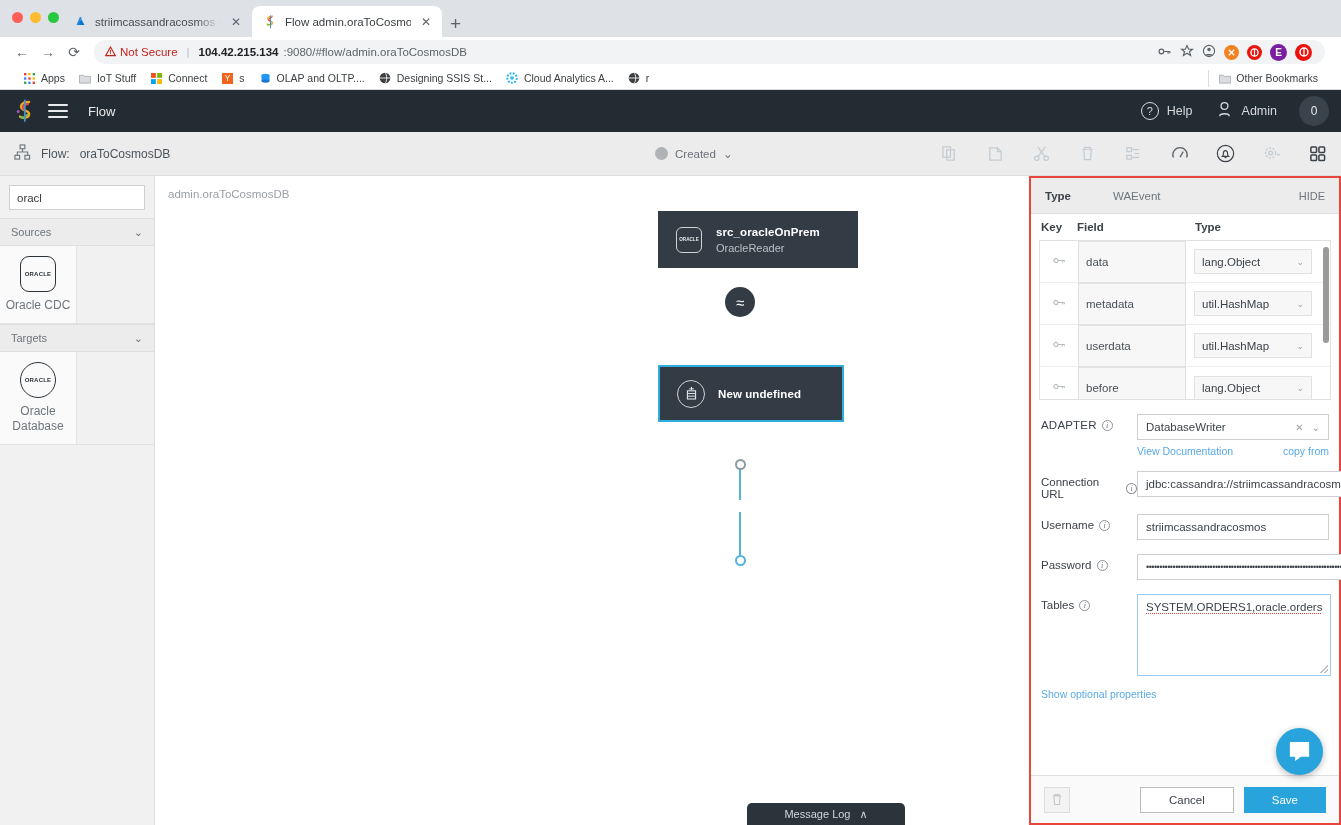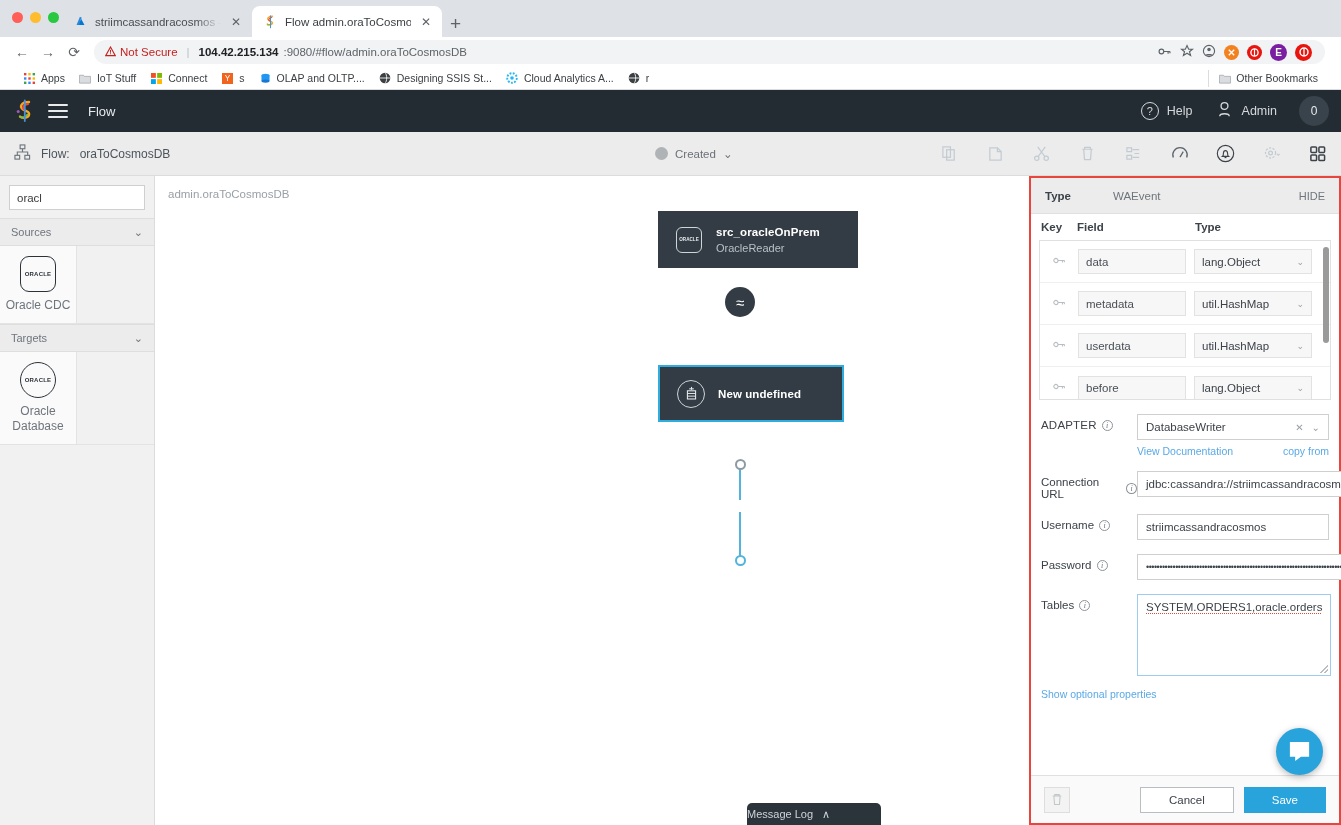--- a/index.html
+++ b/index.html
@@ -108,39 +108,39 @@
   .node-ora { width: 26px; height: 26px; border: 1.4px solid #cfd4d8; border-radius: 6px;
               display: flex; align-items: center; justify-content: center; font-size: 4.6px;
               font-weight: bold; color: #e6eaed; }
   .node-circ { width: 28px; height: 28px; border: 1.4px solid #cfd4d8; border-radius: 50%;
                display: flex; align-items: center; justify-content: center; }
   .link-line { position: absolute; width: 2px; background: #51b4dd; }
   .stream-node { position: absolute; width: 30px; height: 30px; border-radius: 50%; background: #333c44;
                  display: flex; align-items: center; justify-content: center; color: #fff; font-size: 15px; }
   .port { position: absolute; width: 11px; height: 11px; border: 2px solid #8d9aa3; border-radius: 50%; background: #fff; }
   .port.blue { border-color: #51b4dd; }
-  .msglog { position: absolute; left: 592px; bottom: 0; width: 134px; height: 22px;
+  .msglog { position: absolute; left: 592px; bottom: 0; width: 158px; height: 22px;
             background: #2c343b; border-radius: 5px 5px 0 0; display: flex; align-items: center;
-            gap: 9px; color: #cfd4d8; font-size: 11px; }
+            justify-content: center; gap: 9px; color: #cfd4d8; font-size: 11px; }
 
   
   .props { width: 312px; background: #fff; border: 2.5px solid #e8463c; display: flex; flex-direction: column; }
   .type-head { height: 36px; background: #ececec; border-bottom: 1px solid #e0e0e0;
                display: flex; align-items: center; padding: 0 14px; font-size: 11.5px; color: #3c4249; }
   .type-head .lbl { font-weight: bold; }
   .type-head .val { margin-left: 42px; color: #6e757c; }
   .type-head .hide { margin-left: auto; color: #6e757c; font-size: 11px; }
   .tbl-head { height: 26px; display: flex; align-items: center; font-size: 11.5px;
               color: #3c4249; font-weight: bold; padding: 0 10px; }
   .th-key { width: 36px; } .th-field { width: 118px; } .th-type { }
   .fields-box { height: 160px; border: 1px solid #e0e0e0; margin: 0 8px; overflow: hidden; position: relative; }
   .frow { height: 42px; display: flex; align-items: center; padding: 0 8px; gap: 8px;
           border-bottom: 1px solid #efefef; }
   .key-ic { width: 22px; flex: 0 0 22px; text-align: center; color: #b9bec3; font-size: 12px; }
-  .f-input { width: 108px; height: 25px; background: #f7f7f7; border: 1px solid #e2e2e2;
+  .f-input { width: 108px; height: 42px; background: #f7f7f7; border: 1px solid #e2e2e2;
              font-size: 11.5px; color: #4a5057; padding: 0 7px; display: flex; align-items: center; }
   .f-select { width: 118px; height: 25px; background: #f7f7f7; border: 1px solid #e2e2e2;
               font-size: 11.5px; color: #3c4249; padding: 0 7px; display: flex; align-items: center;
               justify-content: space-between; }
   .f-select .cv { color: #9aa0a6; font-size: 9px; }
   .fbar { position: absolute; right: 1px; top: 6px; width: 6px; height: 96px; background: #9a9a9a; border-radius: 3px; }
 
   .form { padding: 14px 10px 0 10px; }
   .frm-row { display: flex; align-items: flex-start; margin-bottom: 14px; }
   .frm-lbl { width: 96px; flex: 0 0 96px; font-size: 11.5px; color: #3c4249; padding-top: 5px;

